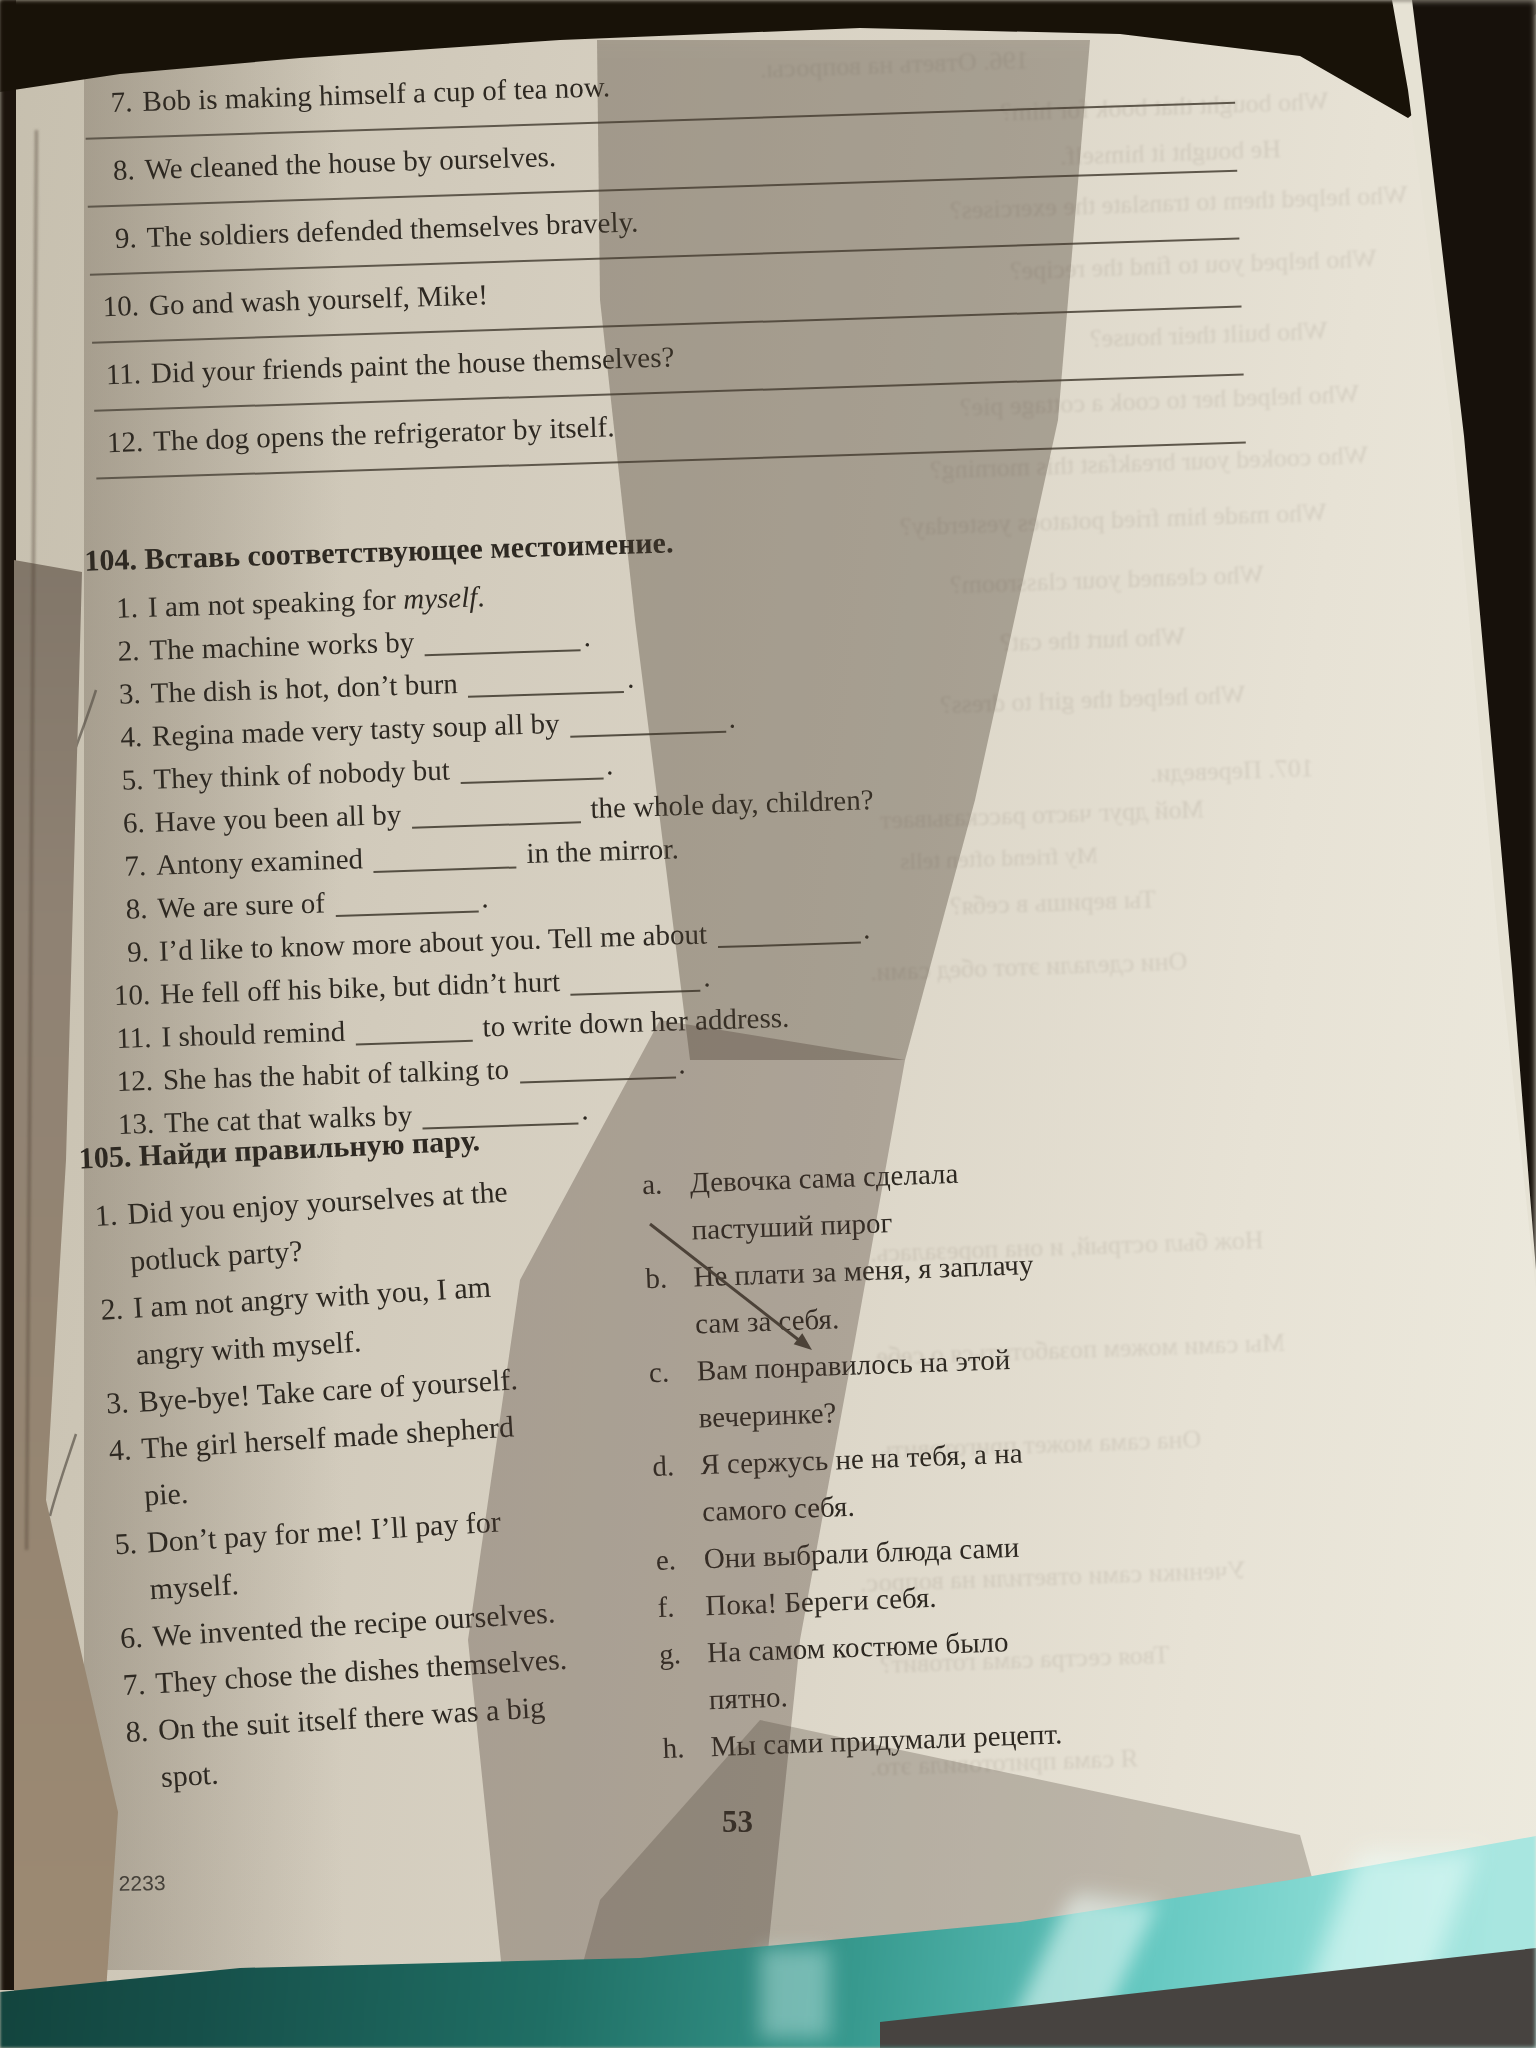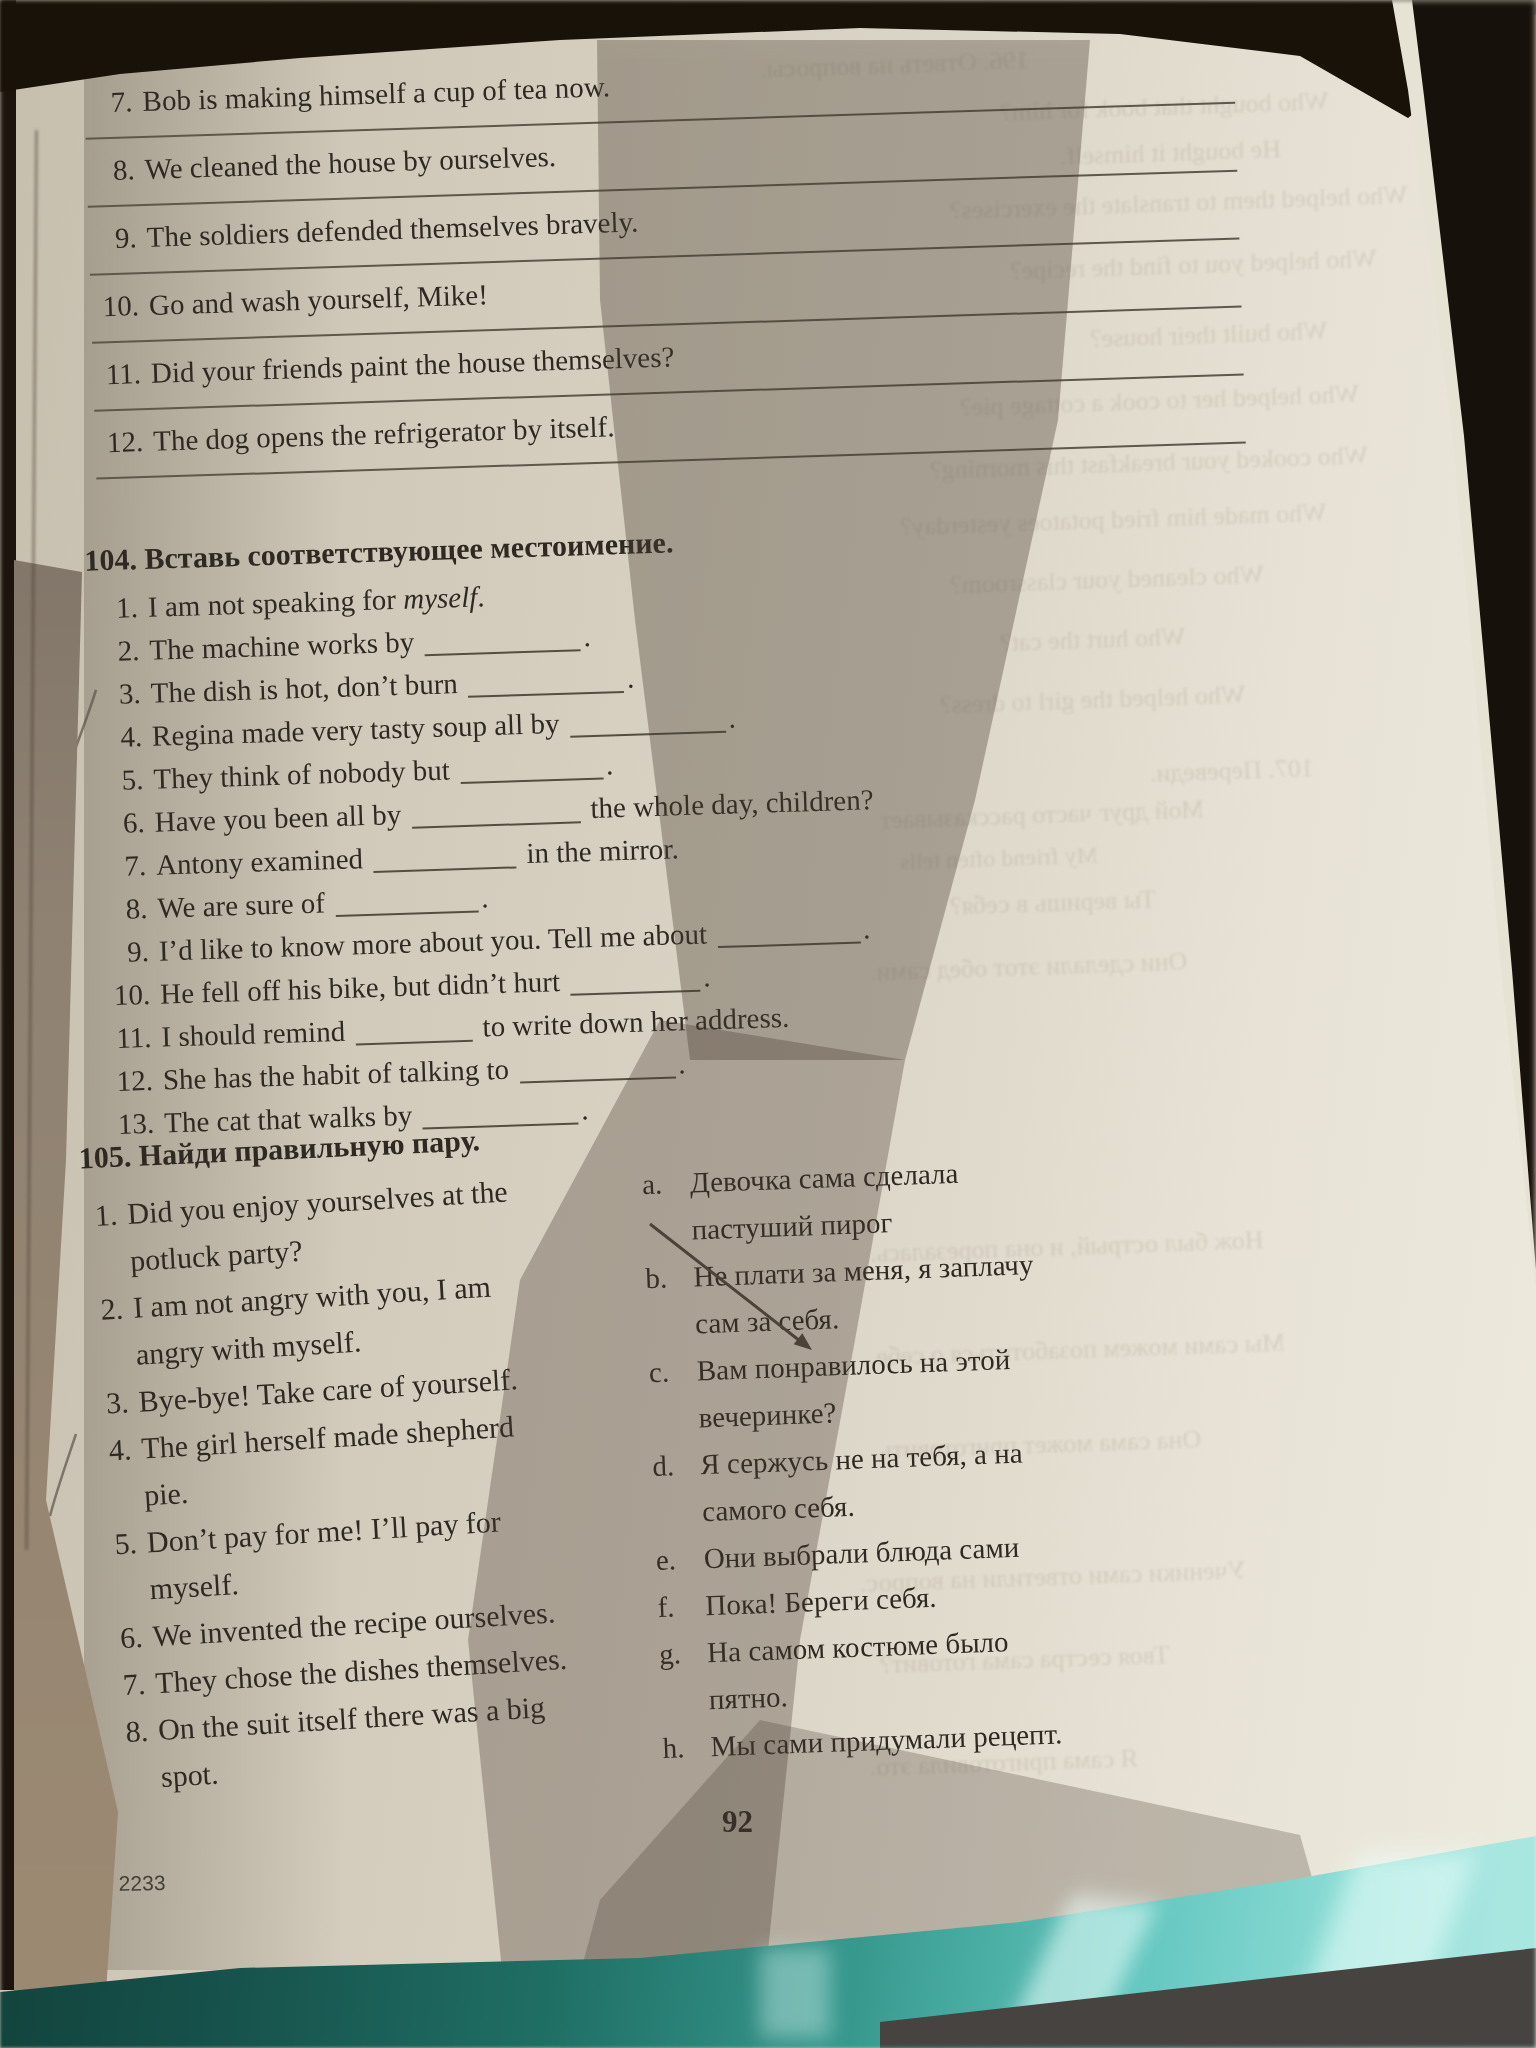--- a/index.html
+++ b/index.html
@@ -327,21 +327,21 @@
           <div class="q105R">
             <span class="num">h.</span>
             <span class="qt">
               <div class="ln">Мы сами придумали рецепт.</div>
             </span>
           </div>
         </div>
     </div>
   </div>
 
-  <div class="pageno">92</div>
+  <div class="pageno">53</div>
   <div class="footer">3 Зак. 2233</div>
 </div>
 
 <svg class="layer" viewBox="0 0 1536 2048">
   <path d="M650,1224 L800,1341" stroke="#4e473d" stroke-width="3" fill="none"></path>
   <path d="M812,1350 L793.7,1344.3 L802.3,1333.3 Z" fill="#4e473d"></path>
   <path d="M96,690 C84,728 72,756 60,790" stroke="#5a5348" stroke-width="2.5" fill="none" opacity="0.7"></path>
   <path d="M76,1434 C66,1464 56,1492 50,1516" stroke="#5a5348" stroke-width="2.5" fill="none" opacity="0.7"></path>
 </svg>
 

